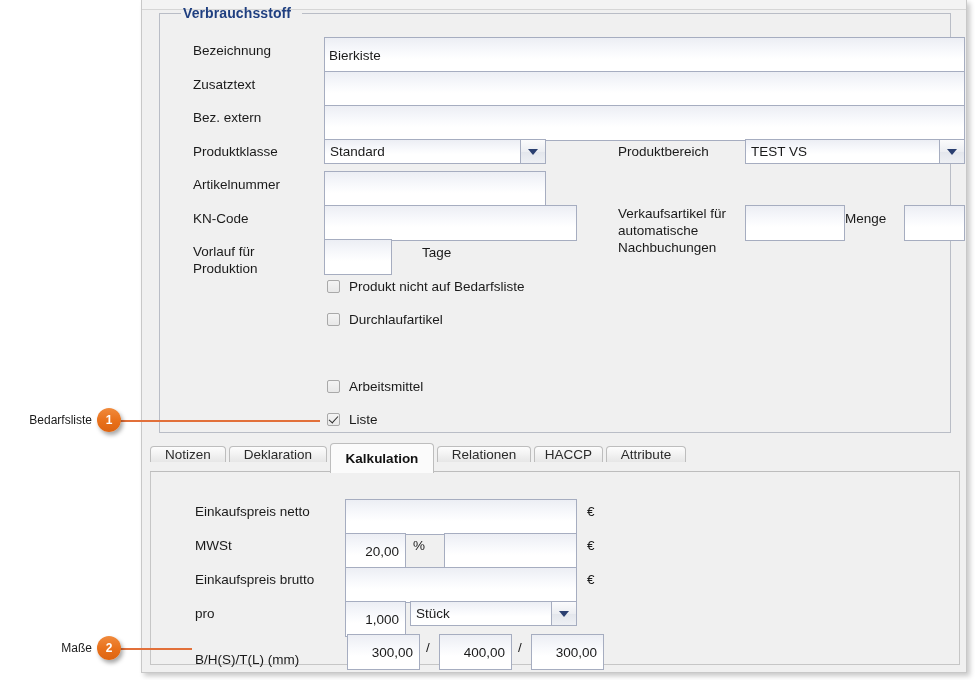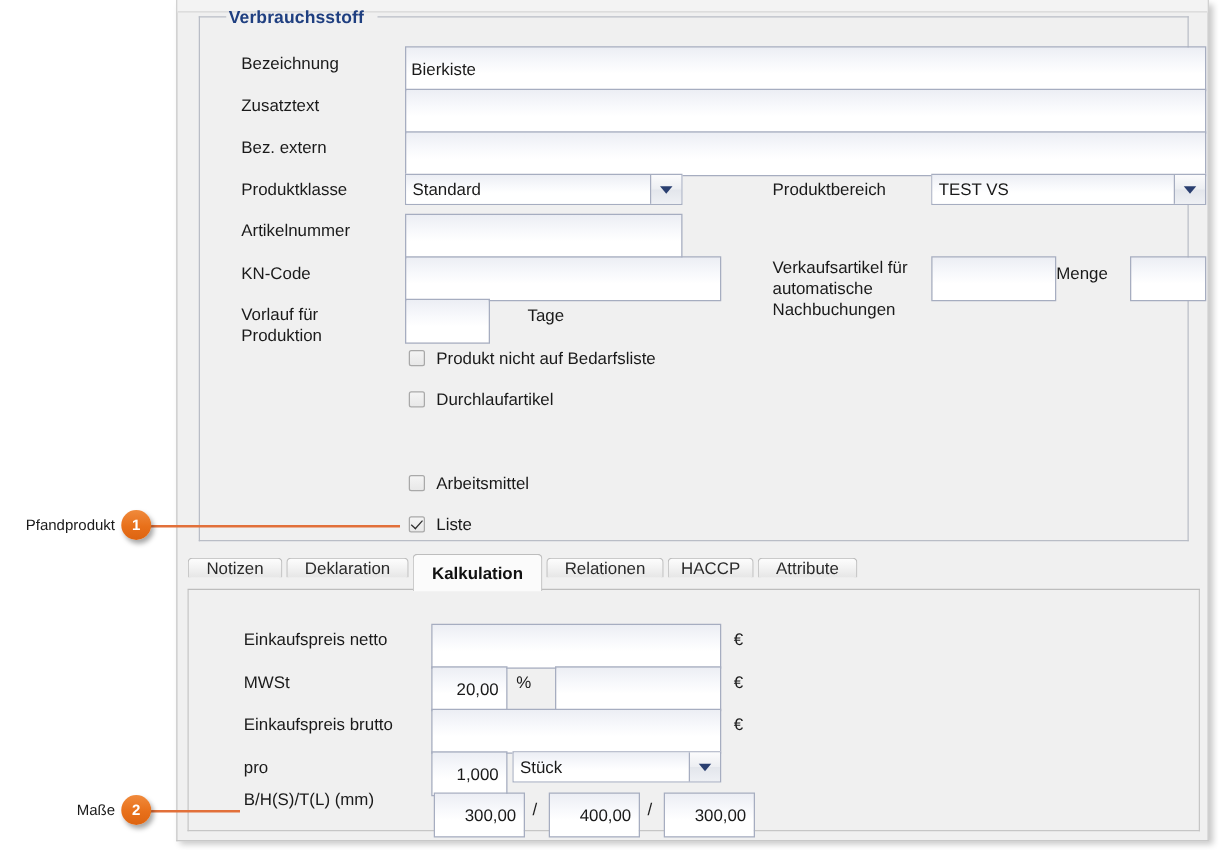--- a/index.html
+++ b/index.html
@@ -363,28 +363,28 @@
 
     <div class="lbl" style="left:44px; top:134px;">pro</div>
     <input class="fld r" type="text" style="left: 194px; top: 129px; width: 61px; height: 25px;" value="1,000">
     <div class="combo" style="left:259px; top:129px; width:167px; height:25px;">
       <div class="ctext">Stück</div>
       <div class="cbtn">
         <span class="chev"></span>
       </div>
     </div>
 
-    <div class="lbl" style="left:44px; top:160px;">B/H(S)/T(L) (mm)</div>
+    <div class="lbl" style="left:44px; top:180px;">B/H(S)/T(L) (mm)</div>
     <input class="fld r" type="text" style="left: 196px; top: 162px; width: 73px; height: 25px;" value="300,00">
     <div class="slash" style="left:275px; top:168px;">/</div>
     <input class="fld r" type="text" style="left: 288px; top: 162px; width: 73px; height: 25px;" value="400,00">
     <div class="slash" style="left:367px; top:168px;">/</div>
     <input class="fld r" type="text" style="left: 380px; top: 162px; width: 73px; height: 25px;" value="300,00">
   </div>
 </div>
 
-<div class="callout-text" style="left:0px; top:413px; width:92px;">Pfandprodukt</div>
+<div class="callout-text" style="left:0px; top:413px; width:92px;">Bedarfsliste</div>
 <div class="leader" style="left:120px; top:420px; width:200px;"></div>
 <div class="badge" style="left:97px; top:408px;">1</div>
 
 <div class="callout-text" style="left:0px; top:641px; width:92px;">Maße</div>
 <div class="leader" style="left:120px; top:648px; width:72px;"></div>
 <div class="badge" style="left:97px; top:636px;">2</div>
 
 </body></html>

